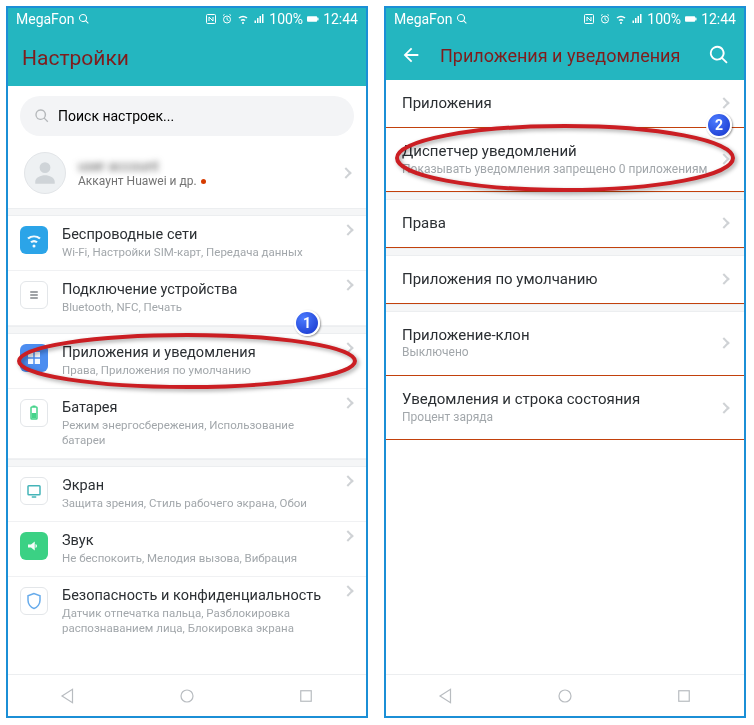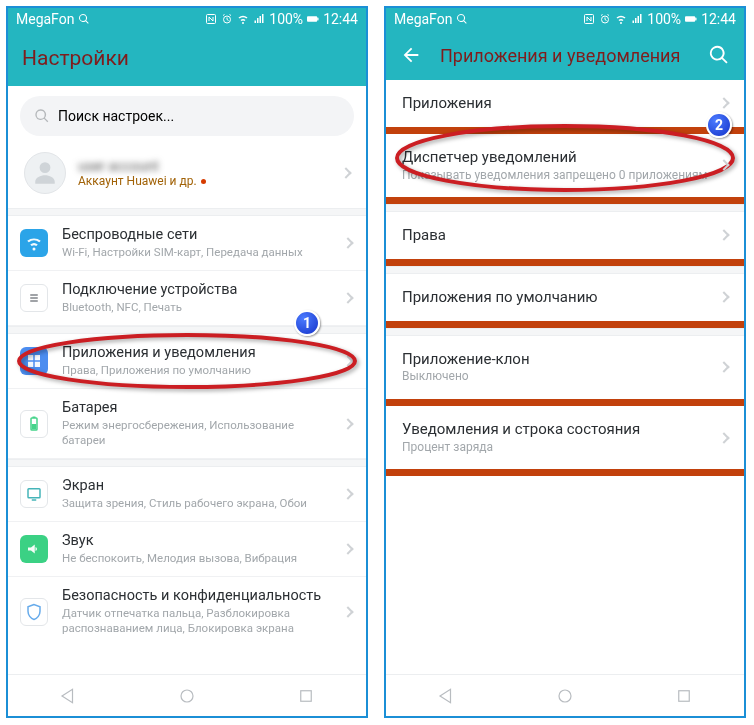--- a/index.html
+++ b/index.html
@@ -17,33 +17,33 @@
   .header .back, .header .search-ico { width:22px; height:22px; }
   .content { position:relative; background:#fff; }
   .search-box { margin:10px 12px 6px; background:#f3f4f6; border-radius:22px; height:40px; display:flex; align-items:center; padding:0 14px; color:#000000;text-align:center; }
   .search-box svg { width:16px; height:16px; margin-right:8px; fill:#b5b8bb; }
   .search-box span { font-size:14px; }
   .account { display:flex; align-items:center; padding:10px 16px 14px; }
   .avatar { width:42px; height:42px; border-radius:50%; background:#eef1f3; border:1px solid #e2e5e8; display:flex; align-items:center; justify-content:center; margin-right:12px; }
   .avatar svg { width:26px; height:26px; fill:#cfd4d8; }
   .account .lines { flex:1; }
   .account .l1 { filter:blur(3px); color:#555; font-size:14px; }
-  .account .l2 { font-size:12px; color:#a16207; }
+  .account .l2 { font-size:12px; color:#737373; }
   .account .dot { display:inline-block; width:5px; height:5px; border-radius:50%; background:#d63b00; margin-left:4px; vertical-align:middle; }
   .divider { height:8px; background:#f5f6f7; border-top:1px solid #eceef0; border-bottom:1px solid #eceef0; }
-  .item { display:flex; align-items:center; padding:10px 14px 10px 12px; border-bottom:1px solid #f0f1f3; position:relative; }
+  .item { display:flex; align-items:flex-start; padding:10px 14px 10px 12px; border-bottom:1px solid #f0f1f3; position:relative; }
   .item:last-child { border-bottom:none; }
   .ic { width:28px; height:28px; border-radius:6px; display:flex; align-items:center; justify-content:center; margin-right:14px; flex-shrink:0; }
   .ic svg { width:18px; height:18px; fill:#fff; opacity:.95; }
   .ic.out svg { fill:currentColor; }
   .txt { flex:1; min-width:0; }
   .txt .t { font-size:14.5px; color:#2b2f33; line-height:1.25; }
   .txt .s { font-size:11.5px; color:#a2a7ab; line-height:1.3; margin-top:1px; }
   .chev { width:8px; height:8px; border-right:2px solid #cfd2d5; border-bottom:2px solid #cfd2d5; transform:rotate(-45deg); flex-shrink:0; margin-left:6px; }
-  .simple-item { display:flex; align-items:center; justify-content:space-between; padding:14px 16px; border-bottom:7px solid #c2410c; }
+  .simple-item { display:flex; align-items:center; justify-content:space-between; padding:14px 16px; border-bottom:1px solid #c2410c; }
   .simple-item .txt .t { font-size:15px; }
   .simple-item .txt .s { font-size:12px; }
   .anno { position:absolute; pointer-events:none; }
   .anno svg { overflow:visible; }
   .anno .ring { fill:none; stroke:#cb1e23; stroke-width:4; filter:drop-shadow(2px 2px 2px rgba(0,0,0,.35)); }
   .badge { position:absolute; width:26px; height:26px; border-radius:50%; background:radial-gradient(circle at 35% 30%,#4b7bff,#1432c9); border:2px solid #fff; color:#fff; font-size:14px; font-weight:700; display:flex; align-items:center; justify-content:center; box-shadow:1px 1px 2px rgba(0,0,0,.4); }
   .navbar { position:absolute; bottom:0; left:0; right:0; height:42px; display:flex; align-items:center; justify-content:space-around; border-top:1px solid #eceef0; background:#fff; }
   .navbar svg { width:18px; height:18px; fill:none; stroke:#b8bcc0; stroke-width:1.6; }
 </style>
 </head>

